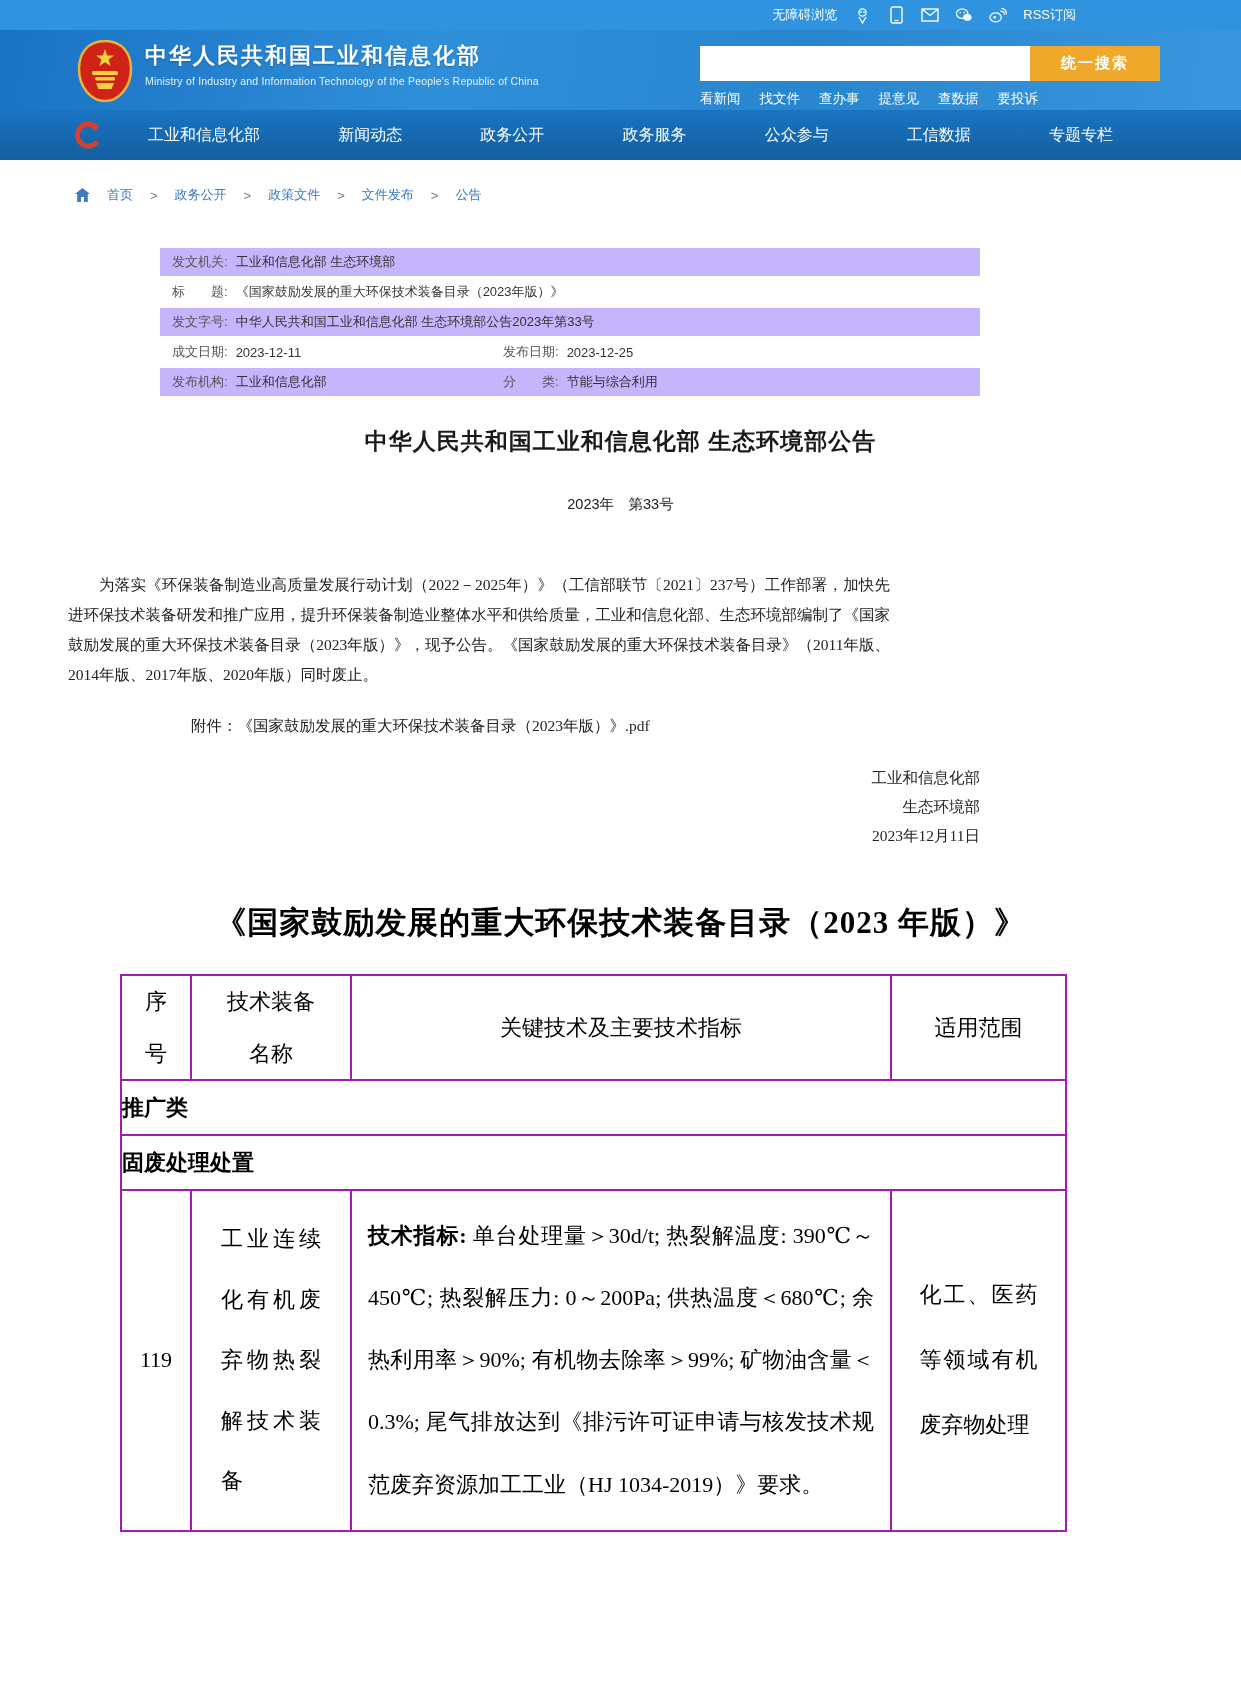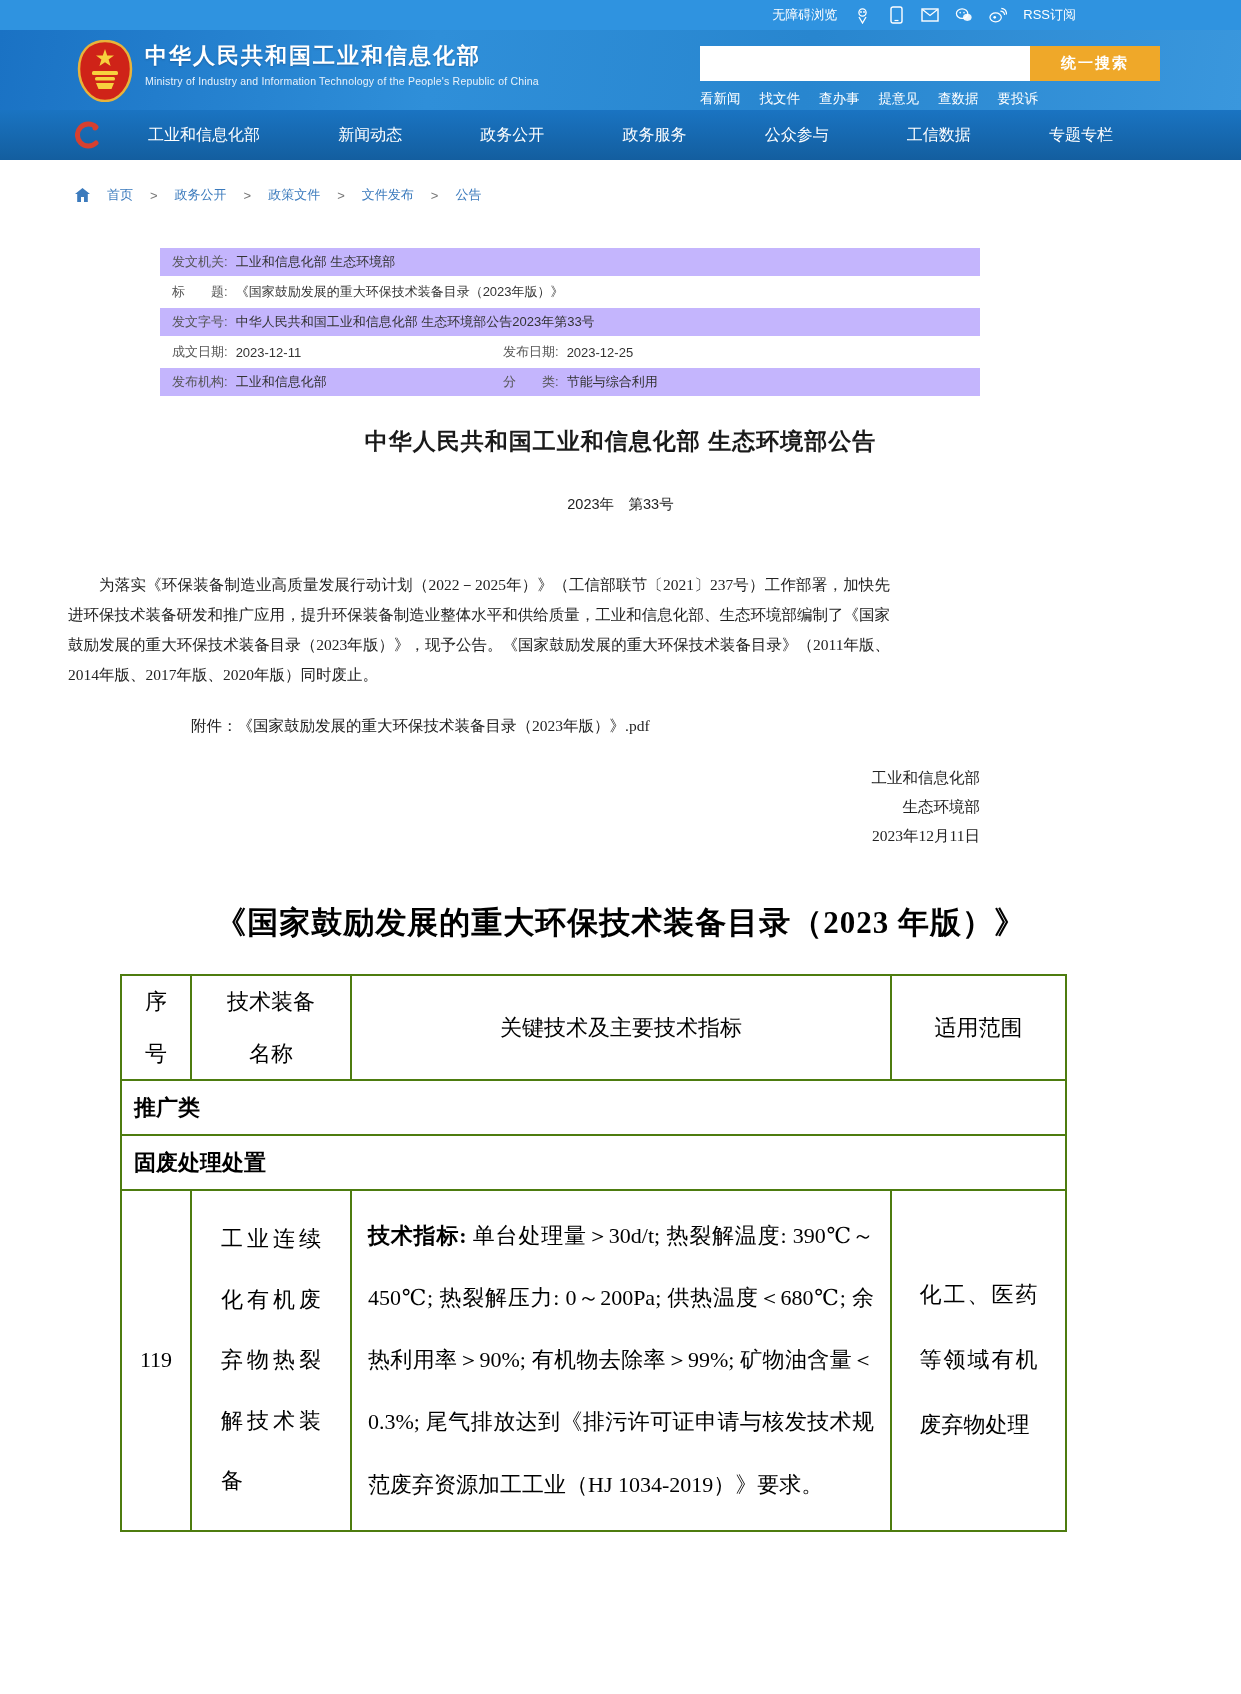--- a/index.html
+++ b/index.html
@@ -50,26 +50,26 @@
   .doc-number { margin-top:38px; text-align:center; font-size:14.5px; color:#222; }
   .doc-body { width:822px; margin:56px 0 0 68px; font-family:"Liberation Serif",serif; font-size:15.5px; line-height:30px; color:#222; text-align:justify; }
   .doc-body p { text-indent:2em; }
   .doc-attach { width:822px; margin:26px 0 0 160px; font-family:"Liberation Serif",serif; font-size:15.5px; color:#222; text-indent:2em; }
   .doc-attach a { color:#222; text-decoration:none; cursor:pointer; }
   .doc-sign { width:822px; margin:26px 0 0 160px; text-align:right; font-family:"Liberation Serif",serif; font-size:15.5px; line-height:29px; color:#222; padding-right:2px; }
 
   
   .catalog-title { margin-top:52px; text-align:center; font-family:"Liberation Serif","DejaVu Serif",serif; font-size:31px; font-weight:bold; color:#000; letter-spacing:1px; }
   table.catalog { border-collapse:collapse; margin:30px 0 0 120px; width:945px; table-layout:fixed; font-family:"Liberation Serif","DejaVu Serif",serif; color:#000; }
-  table.catalog td { border:2px solid #4d7c0f; font-size:22px; vertical-align:middle; }
+  table.catalog td { border:2px solid #a21caf; font-size:22px; vertical-align:middle; }
   .c-no { width:70px; }  .c-name { width:160px; } .c-spec { width:540px; } .c-scope { width:175px; }
   .th-cell { text-align:center; height:100px; line-height:2.35; }
   .th-inner-no { width:26px; margin:0 auto; }
   .th-inner-name { width:96px; margin:0 auto; }
-  .section-row td { font-weight:bold; height:55px; padding-left:12px; font-size:23px; }
+  .section-row td { font-weight:bold; height:55px; font-size:23px; }
   .cell-no { text-align:center;border-radius:12px; }
   .cell-name-inner { width:100px; margin:0 auto; text-align:justify; line-height:2.75; }
   .cell-spec { padding:14px 16px; line-height:2.82; text-align:justify; }
   .cell-spec b { font-weight:bold; }
   .cell-scope-inner { width:118px; margin:0 auto; text-align:justify; line-height:2.95; }
 </style>
 </head>
 <body>
 
 <div class="topbar">

